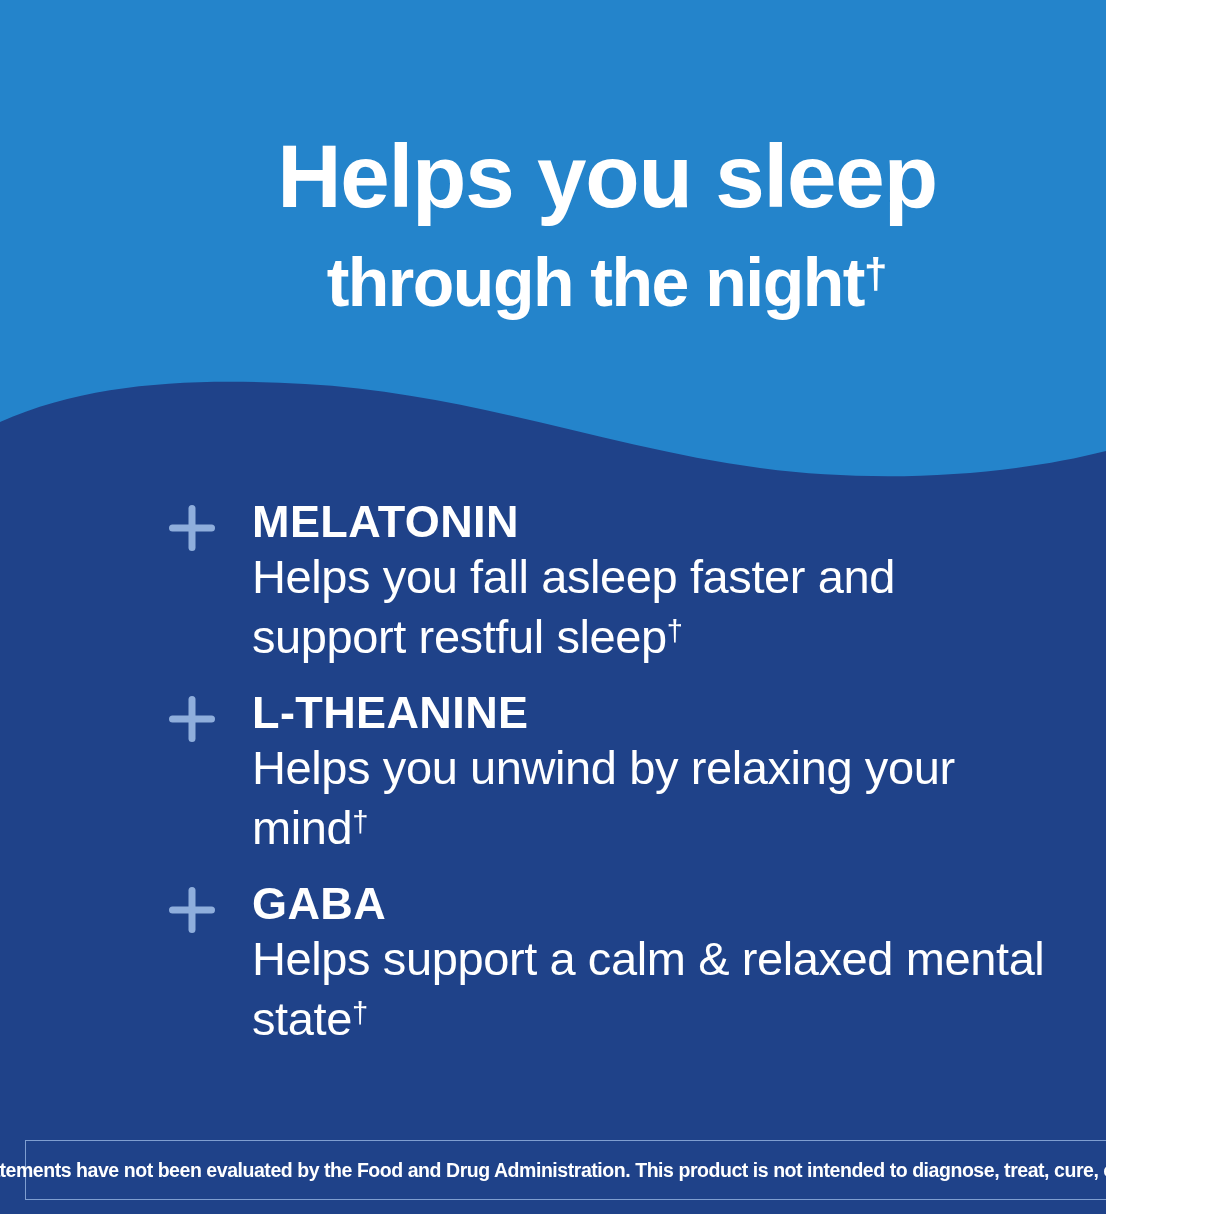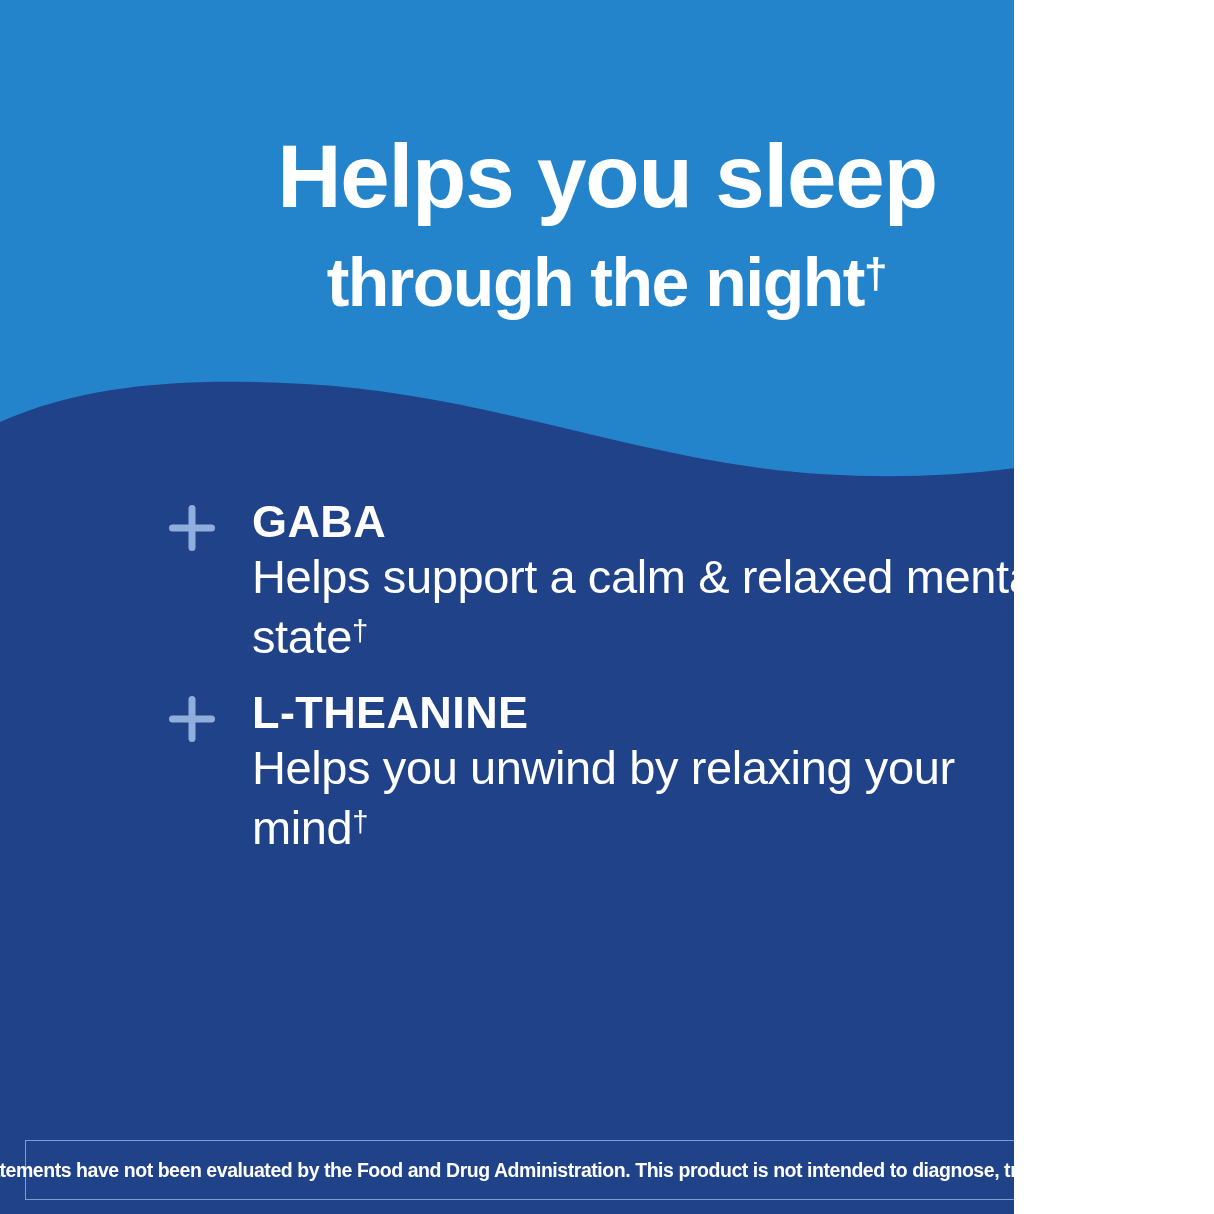--- a/index.html
+++ b/index.html
@@ -4,21 +4,21 @@
 <style>
   html, body {
     margin: 0;
     padding: 0;
     background: #ffffff;
   }
   * { box-sizing: border-box; }
 
   #poster {
     position: relative;
-    width: 1014px;
+    width: 1106px;
     height: 1214px;
     overflow: hidden;
     background: #be185d;
     font-family: "Liberation Sans", "DejaVu Sans", sans-serif;
     -webkit-font-smoothing: antialiased;
   }
 
   
   .wave-svg {
     position: absolute;
@@ -137,42 +137,52 @@
     <path d="M0,422 C90,382 195,378 305,384 C470,393 610,448 760,468 C880,484 1010,476 1110,450 C1150,440 1185,432 1214,428 L1214,1214 L0,1214 Z" fill="#1f4289"></path>
   </svg>
 
   <div class="headline-block">
     <span class="headline-line l1">Helps you sleep</span>
     <span class="headline-line l2"><span>through the night</span><span class="dag">†</span></span>
   </div>
 
   <div class="benefits">
 
-
     <div class="benefit-row">
       <span class="plus-icon">
         <svg viewBox="0 0 48 48" aria-hidden="true">
           <rect x="20.5" y="1" width="7" height="46" rx="3.5" fill="#8faedc"></rect>
           <rect x="1" y="20.5" width="46" height="7" rx="3.5" fill="#8faedc"></rect>
         </svg>
       </span>
-      <span class="benefit-title">GABA</span>
-      <span class="benefit-desc"><span>Helps support a calm &amp; relaxed mental state</span><span class="dag">†</span></span>
+      <span class="benefit-title">MELATONIN</span>
+      <span class="benefit-desc"><span>Helps you fall asleep faster and support restful sleep</span><span class="dag">†</span></span>
     </div>
 
     <div class="benefit-row">
       <span class="plus-icon">
         <svg viewBox="0 0 48 48" aria-hidden="true">
           <rect x="20.5" y="1" width="7" height="46" rx="3.5" fill="#8faedc"></rect>
           <rect x="1" y="20.5" width="46" height="7" rx="3.5" fill="#8faedc"></rect>
         </svg>
       </span>
       <span class="benefit-title">L-THEANINE</span>
       <span class="benefit-desc"><span>Helps you unwind by relaxing your mind</span><span class="dag">†</span></span>
     </div>
 
+    <div class="benefit-row">
+      <span class="plus-icon">
+        <svg viewBox="0 0 48 48" aria-hidden="true">
+          <rect x="20.5" y="1" width="7" height="46" rx="3.5" fill="#8faedc"></rect>
+          <rect x="1" y="20.5" width="46" height="7" rx="3.5" fill="#8faedc"></rect>
+        </svg>
+      </span>
+      <span class="benefit-title">GABA</span>
+      <span class="benefit-desc"><span>Helps support a calm &amp; relaxed mental state</span><span class="dag">†</span></span>
+    </div>
+
   </div>
 
   <div class="disclaimer-box">
     <span class="disclaimer-text">†These statements have not been evaluated by the Food and Drug Administration. This product is not intended to diagnose, treat, cure, or prevent any disease.</span>
   </div>
 
 </div>
 
 </body></html>

